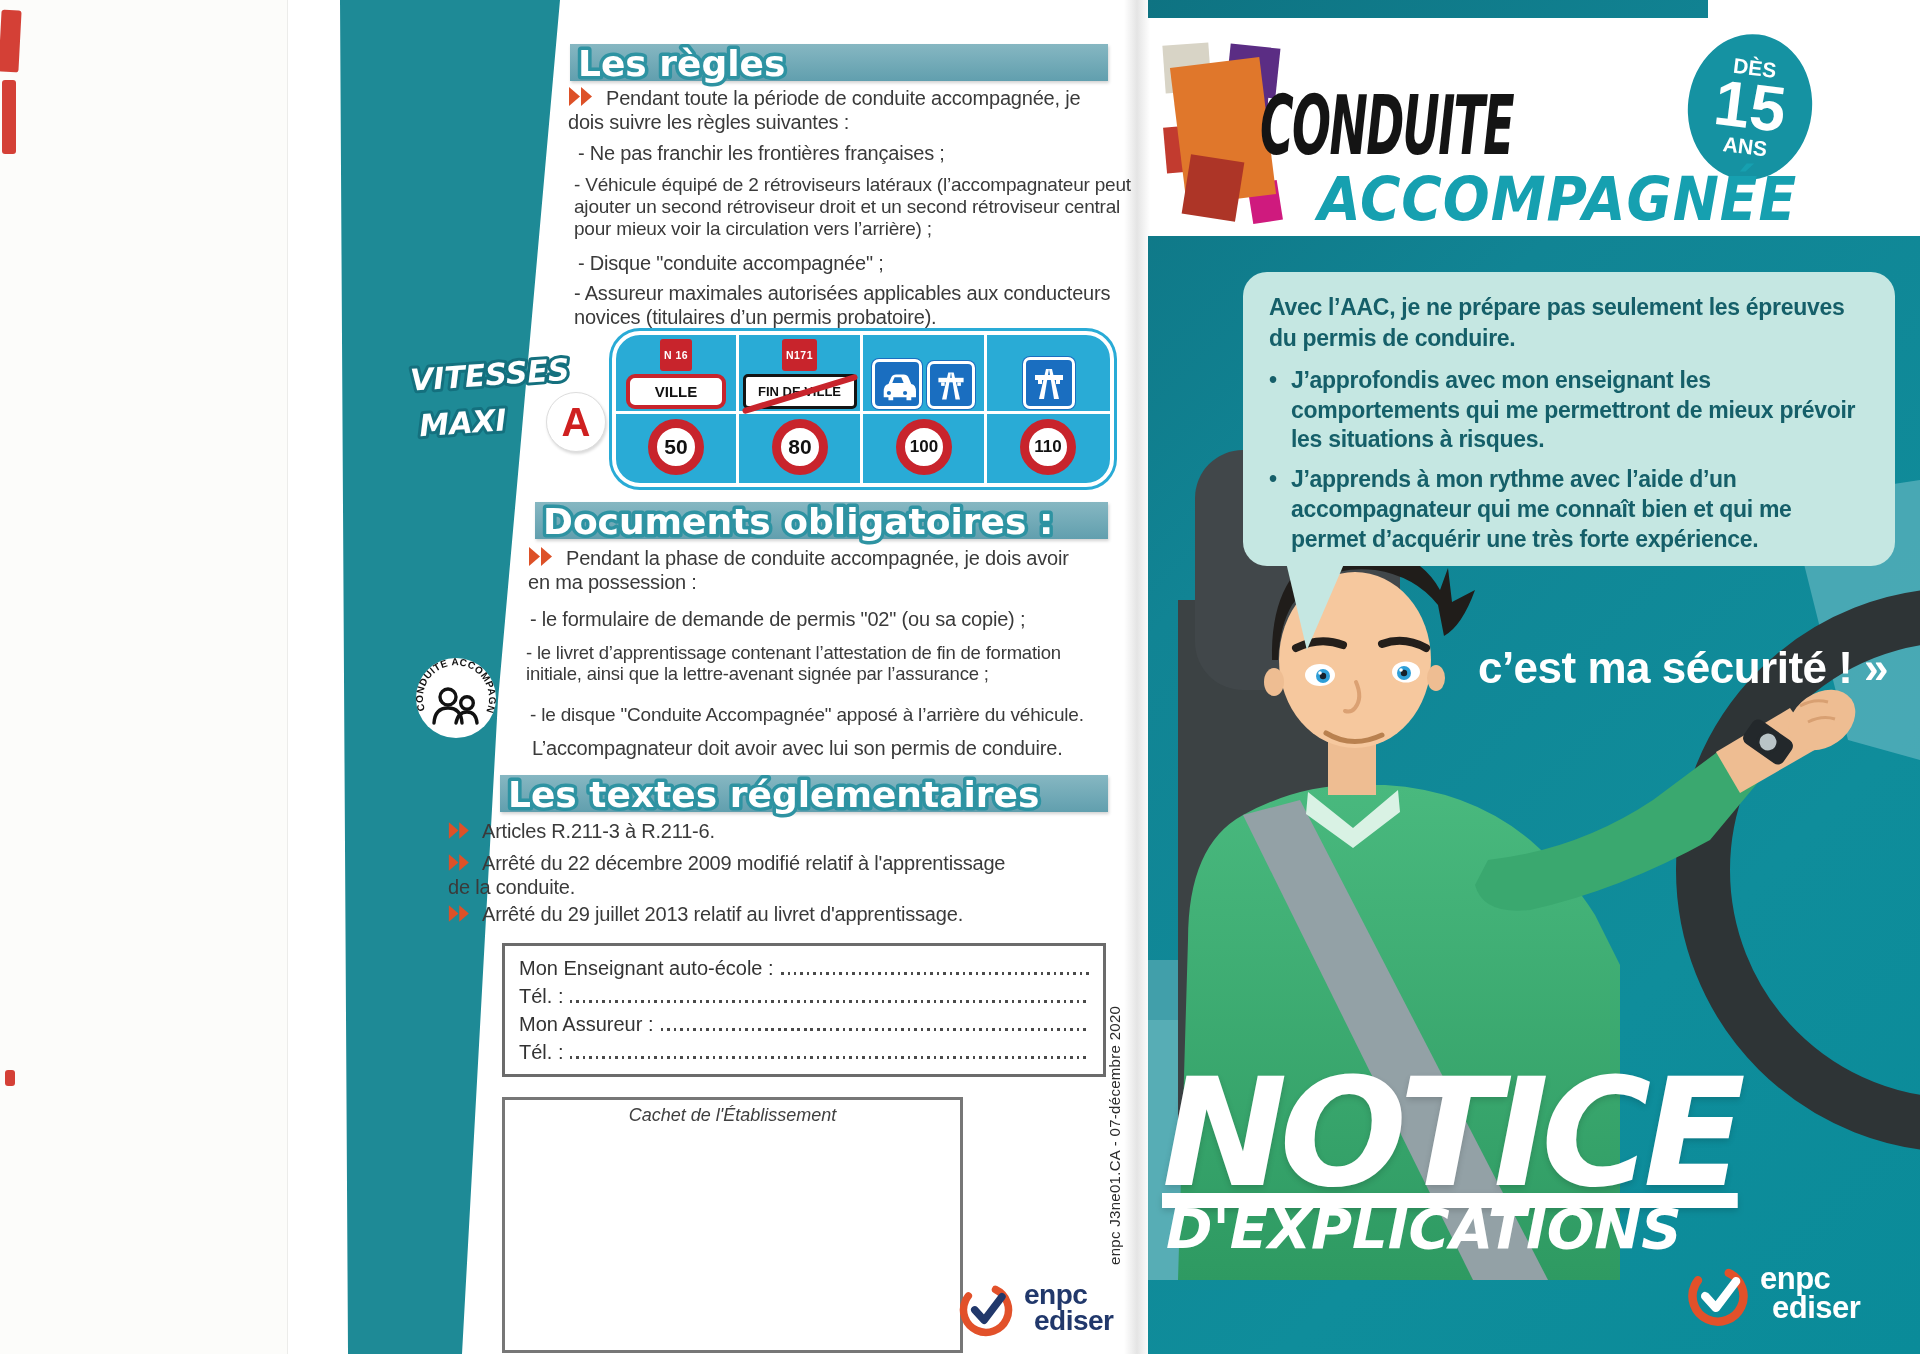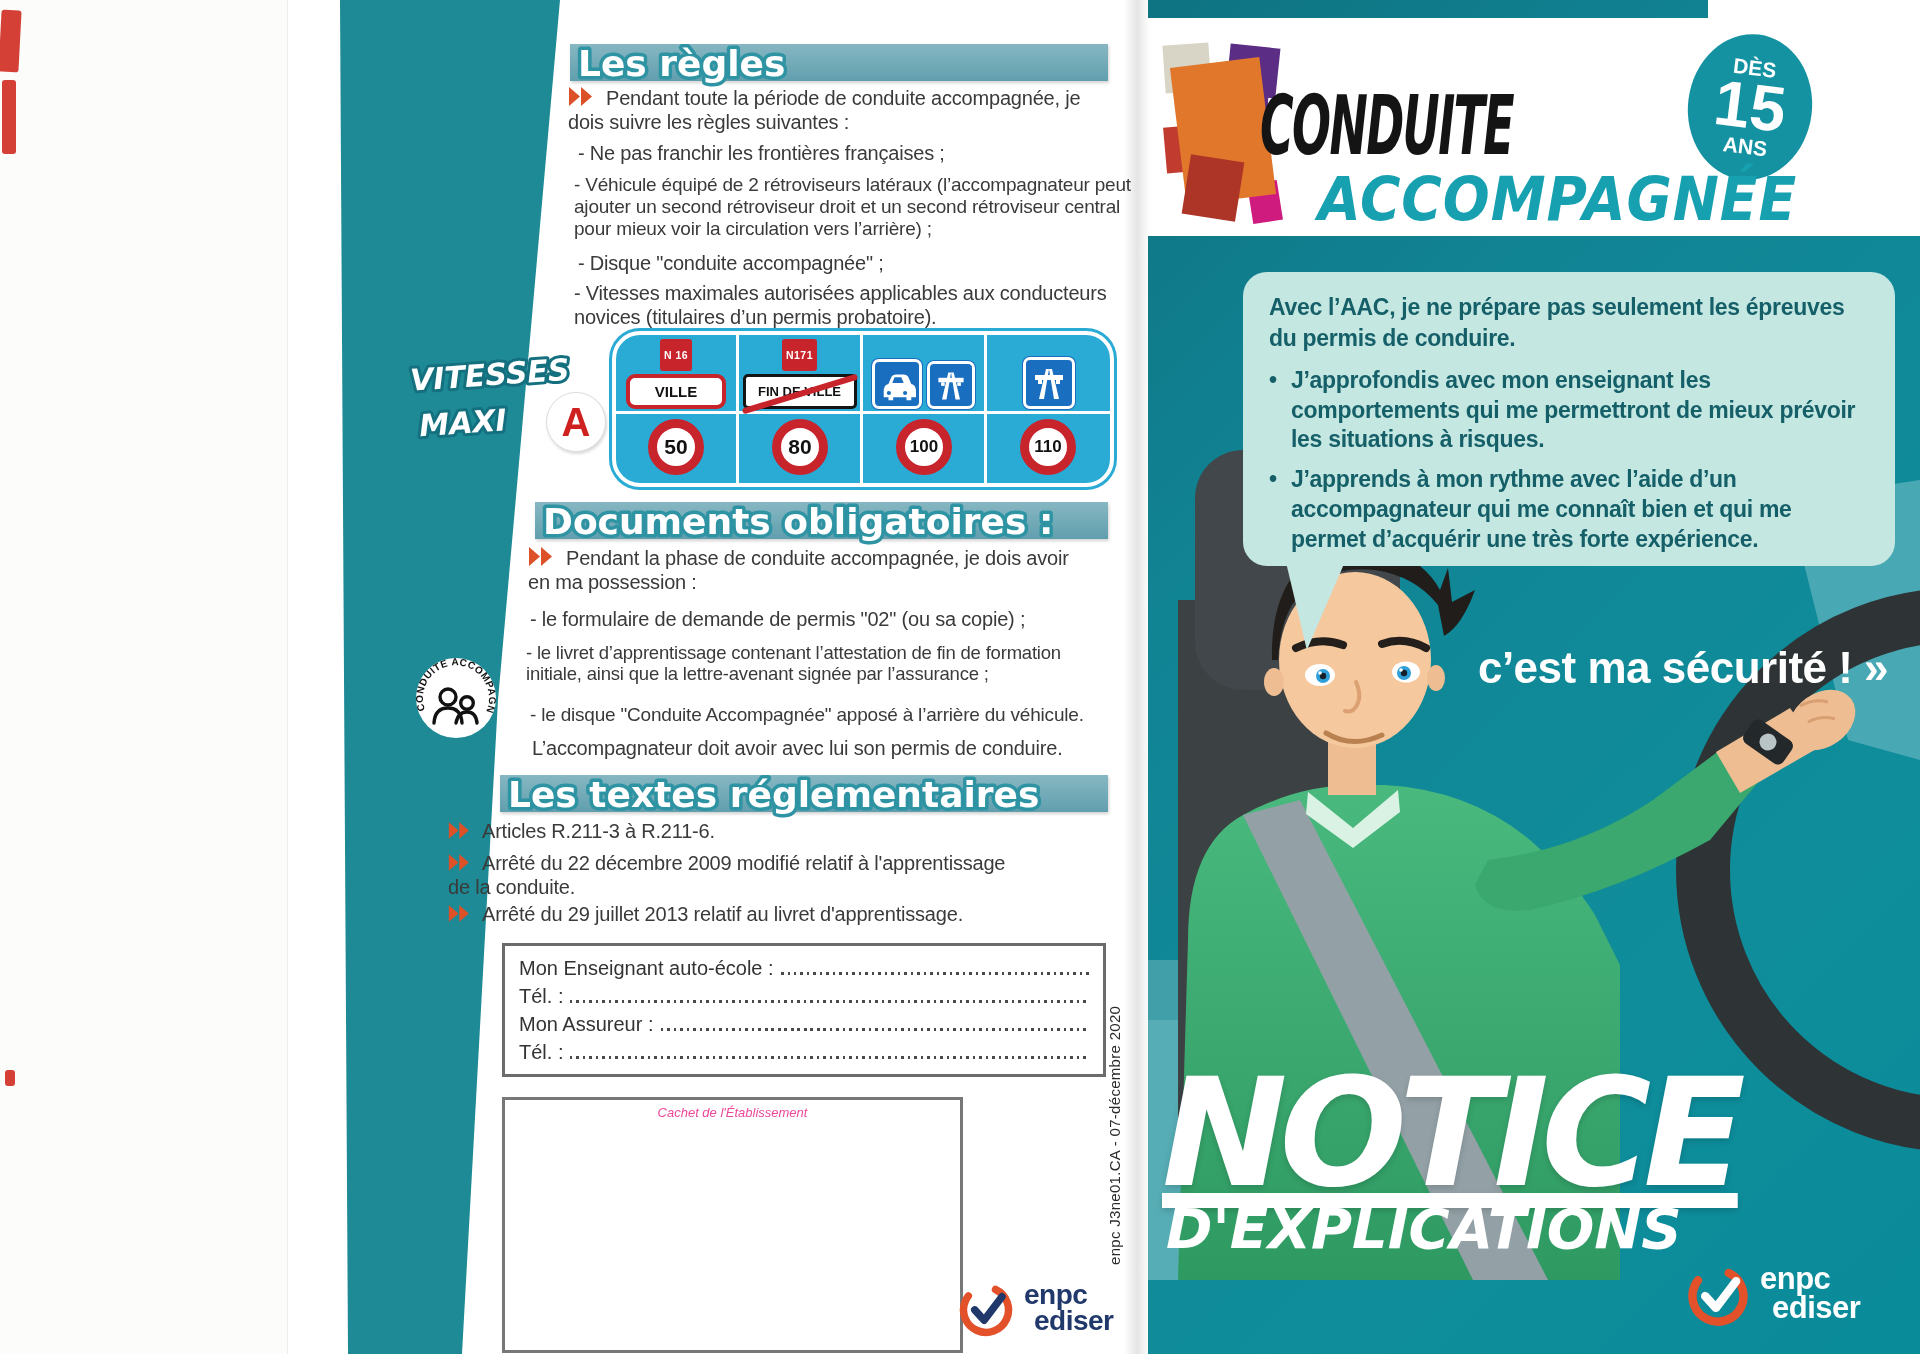--- a/index.html
+++ b/index.html
@@ -41,21 +41,21 @@
   .disc{position:absolute;top:84px;width:38px;height:38px;background:#fff;border:9px solid #c8242c;
     border-radius:50%;display:flex;align-items:center;justify-content:center;
     font-weight:bold;color:#111;}
   
   .formbox{position:absolute;border:3px solid #6b6b6b;background:#fff;padding:8px 14px;box-sizing:border-box;
     display:flex;flex-direction:column;justify-content:space-around;}
   .frow{display:flex;align-items:baseline;font-size:20px;color:#333;}
   .dotline{flex:1;height:3px;margin-left:7px;align-self:flex-end;margin-bottom:5px;
     background-image:repeating-linear-gradient(90deg,#4a4a4a 0 2.5px,transparent 2.5px 6.5px);}
   .stampbox{position:absolute;border:3px solid #777;background:#fff;}
-  .stamplabel{text-align:center;font-style:italic;font-size:13px;color:#ec4899;margin-top:5px;}
+  .stamplabel{text-align:center;font-style:italic;font-size:18px;color:#404040;margin-top:5px;}
   .printref{position:absolute;writing-mode:vertical-rl;transform:rotate(180deg);
     font-size:15px;color:#2b2b2b;letter-spacing:.3px;}
   
   .enpc-logo{position:absolute;display:flex;align-items:center;gap:8px;}
   .enpc-txt{font-weight:800;line-height:.92;letter-spacing:-.5px;}
   .enpc-txt.navy{color:#21386b;font-size:28px;}
   .enpc-txt.white{color:#fff;font-size:31px;}
   
   .right-page{position:absolute;left:1148px;top:0;width:772px;height:1354px;
     background:linear-gradient(135deg,#0e7382 0%,#118494 30%,#0f8d9b 70%,#0a8b99 100%);}
@@ -110,21 +110,21 @@
   </div>
   <div class="body-txt" style="left:280px;top:86px;width:548px;">
     <svg class="chev" width="30" height="21" viewBox="0 0 30 21">
         <path d="M1 1 L12 10.5 L1 20z" fill="#dd5128"></path>
         <path d="M13 1 L24 10.5 L13 20z" fill="#dd5128"></path>
       </svg><span>Pendant toute la période de conduite accompagnée, je dois suivre les règles suivantes :</span>
   </div>
   <div class="body-txt" style="left:290px;top:142px;width:545px;">- Ne pas franchir les frontières françaises ;</div>
   <div class="body-txt" style="left:286px;top:174px;width:560px;font-size:19px;line-height:1.17;">- Véhicule équipé de 2 rétroviseurs latéraux (l’accompagnateur peut ajouter un second rétroviseur droit et un second rétroviseur central pour mieux voir la circulation vers l’arrière) ;</div>
   <div class="body-txt" style="left:290px;top:252px;width:545px;">- Disque "conduite accompagnée" ;</div>
-  <div class="body-txt" style="left:286px;top:282px;width:548px;">- Vitesses maximales autorisées applicables aux conducteurs novices (titulaires d’un permis probatoire).</div>
+  <div class="body-txt" style="left:286px;top:282px;width:548px;">- Assureur maximales autorisées applicables aux conducteurs novices (titulaires d’un permis probatoire).</div>
 
   <svg class="vitesses-svg" style="left:116px;top:348px;" width="210" height="110">
     <text x="8" y="36">VITESSES</text>
     <text x="14" y="82">MAXI</text>
   </svg>
   <div class="a-badge" style="left:258px;top:392px;">
     <span>A</span>
   </div>
 
   <div class="panel" style="left:324px;top:331px;width:494px;height:148px;">

